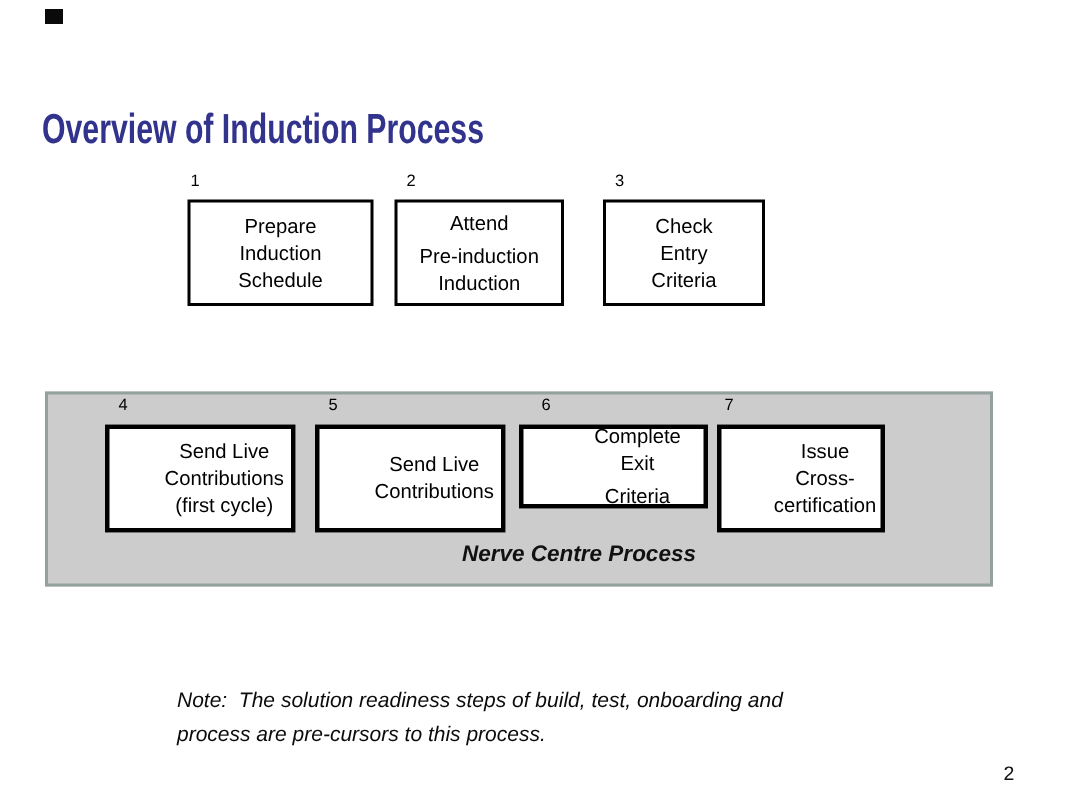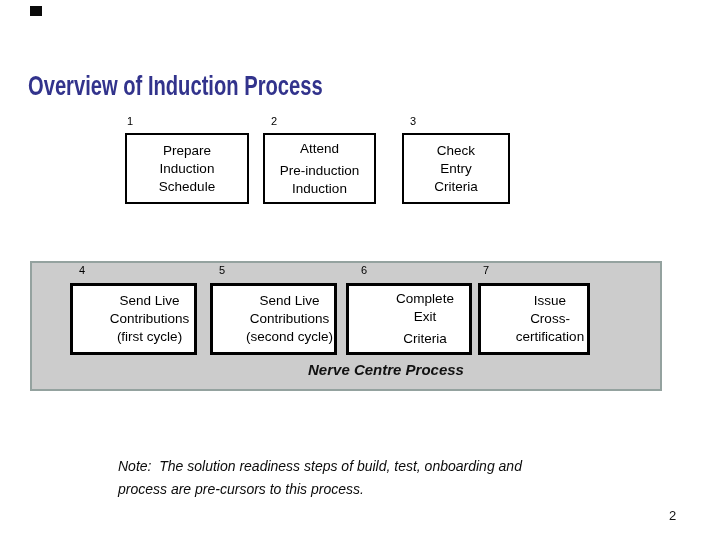--- a/index.html
+++ b/index.html
@@ -88,23 +88,22 @@
   <span class="step-num" style="left:483px;top:264px">7</span>
 
   <div class="flow-box thick" style="left:70px;top:283px;width:127px;height:72px">
     <span>Send Live</span>
     <span>Contributions</span>
     <span>(first cycle)</span>
   </div>
   <div class="flow-box thick" style="left:210px;top:283px;width:127px;height:72px">
     <span>Send Live</span>
     <span>Contributions</span>
-    <span>(second cycle)</span>
   </div>
-  <div class="flow-box thick" style="left:346px;top:283px;width:126px;height:72px">
+  <div class="flow-box thick" style="left:346px;top:283px;width:126px;height:56px">
     <span>Complete</span>
     <span>Exit</span>
     <span class="gap6">Criteria</span>
   </div>
   <div class="flow-box thick" style="left:478px;top:283px;width:112px;height:72px">
     <span>Issue</span>
     <span>Cross-</span>
     <span>certification</span>
   </div>
 

